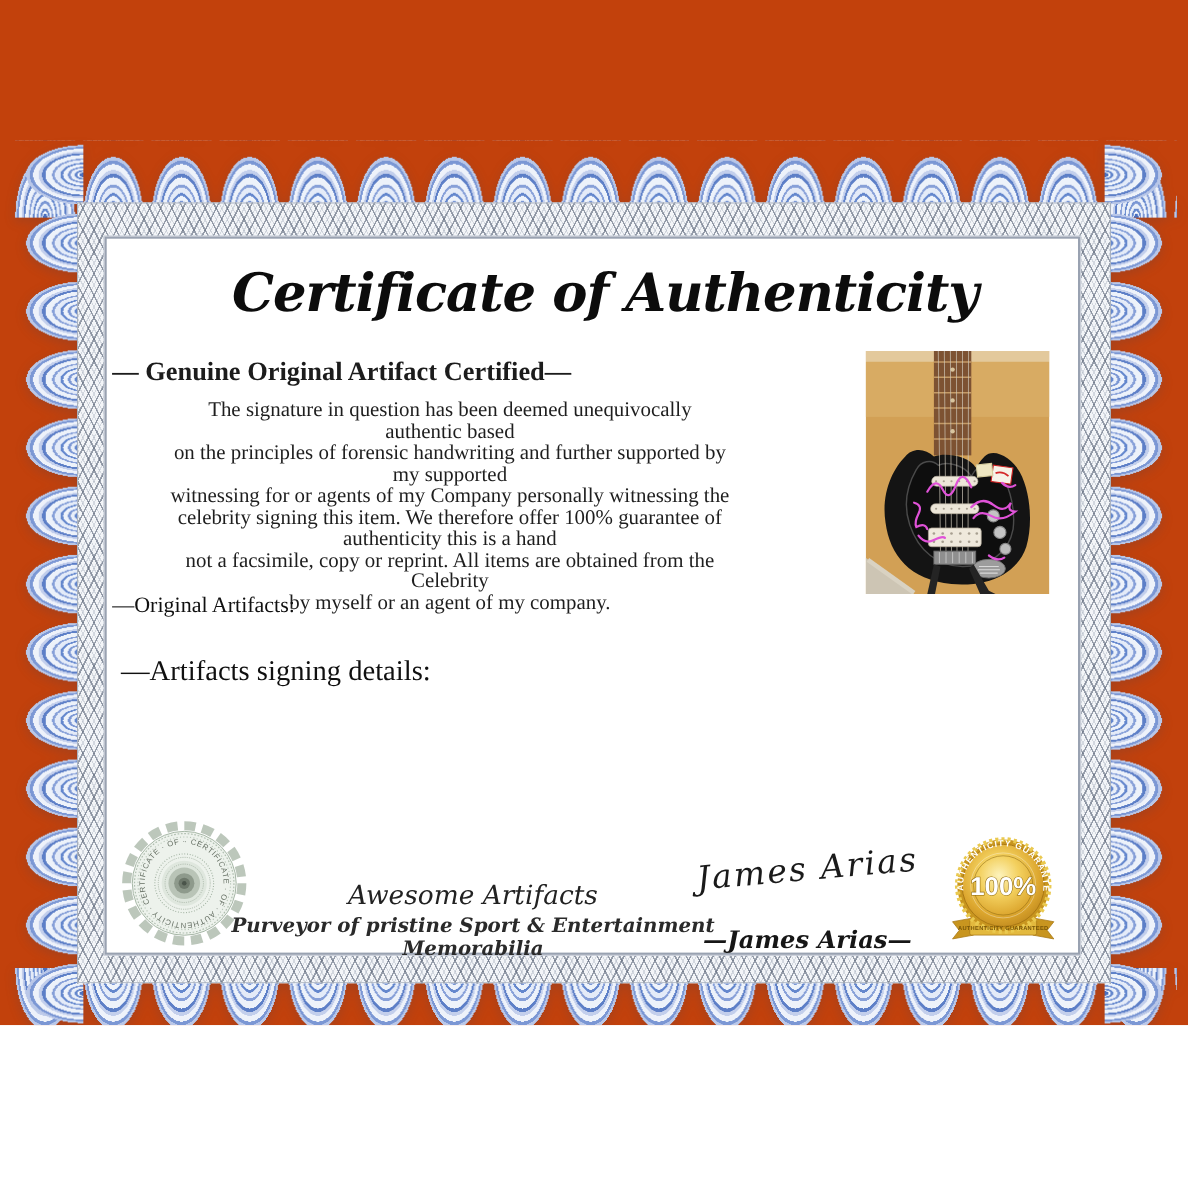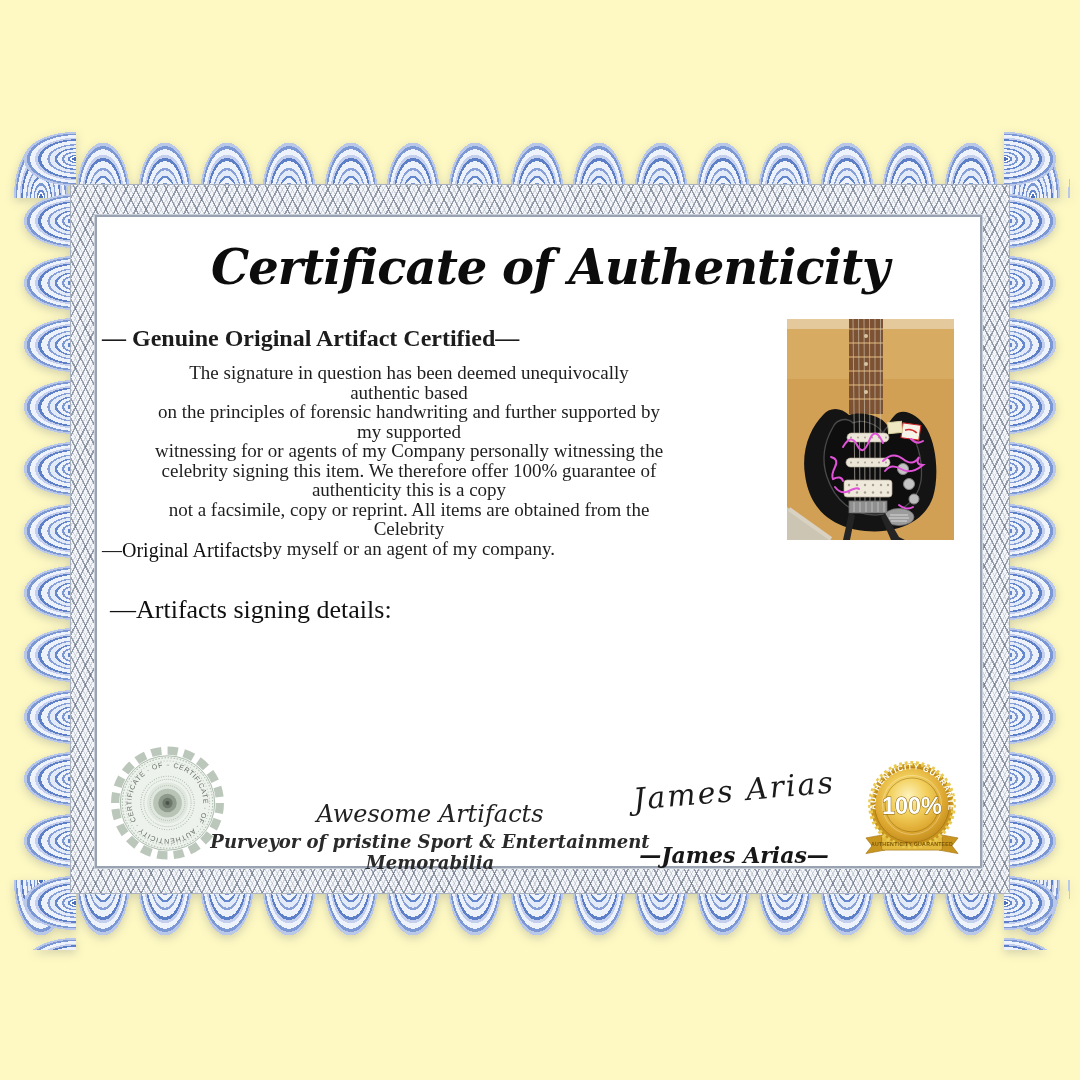--- a/index.html
+++ b/index.html
@@ -1,16 +1,16 @@
 <!DOCTYPE html>
 <html><head>
 <meta charset="utf-8">
 <style>
   html,body{margin:0;padding:0;background:#ffffff;}
-  .page{position:relative;width:1080px;height:1080px;background:#fef9c3;overflow:hidden;
+  .page{position:relative;width:1080px;height:932px;background:#c2410c;overflow:hidden;
         font-family:"Liberation Serif",serif;}
   .certificate{position:absolute;left:10px;top:128px;width:1060px;height:822px;
         filter:drop-shadow(0 3px 5px rgba(60,70,90,.22));}
   
   .lace{position:absolute;}
   .lace-top{left:0;right:0;top:0;height:70px;
     background-image:radial-gradient(ellipse 52% 94% at 50% 100%,
       #4a6fbe 0 6%, #ffffff 6% 9%, #6487cd 9% 13%, #e9eff9 13% 19%,
       #7b97d4 19% 23%, #eef3fb 23% 30%, #6487cd 30% 34%, #e4ebf8 34% 42%,
       #87a0d8 42% 46%, #edf2fa 46% 56%, #5d7fc7 56% 61%, #c3cfec 61% 66%,
@@ -92,21 +92,21 @@
     <div class="content">
       <div class="title">Certificate of Authenticity</div>
       <div class="subtitle">— Genuine Original Artifact Certified—</div>
 
       <div class="body-block">
         <div>The signature in question has been deemed unequivocally authentic based</div>
         <div>on the principles of forensic handwriting and further supported by</div>
         <div>my supported</div>
         <div>witnessing for or agents of my Company personally witnessing the</div>
         <div>celebrity signing this item. We therefore offer 100% guarantee of</div>
-        <div>authenticity this is a copy</div>
+        <div>authenticity this is a hand</div>
         <div>not a facsimile, copy or reprint. All items are obtained from the Celebrity</div>
         <div>by myself or an agent of my company.</div>
       </div>
 
       <div class="section-label sec1">—Original Artifacts:</div>
       <div class="section-label sec2">—Artifacts signing details:</div>
 
       <svg class="photo" viewBox="0 0 167 221">
         <rect x="0" y="0" width="167" height="221" fill="#d2a055"></rect>
         <rect x="0" y="0" width="167" height="10" fill="#e3c99c"></rect>

